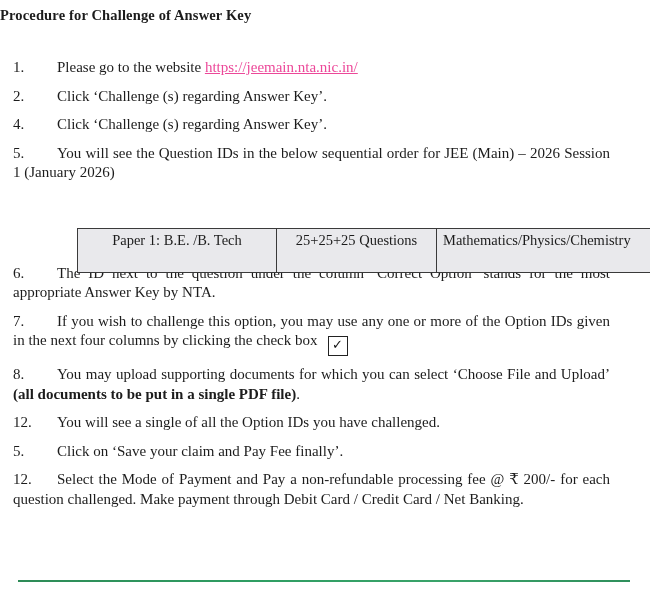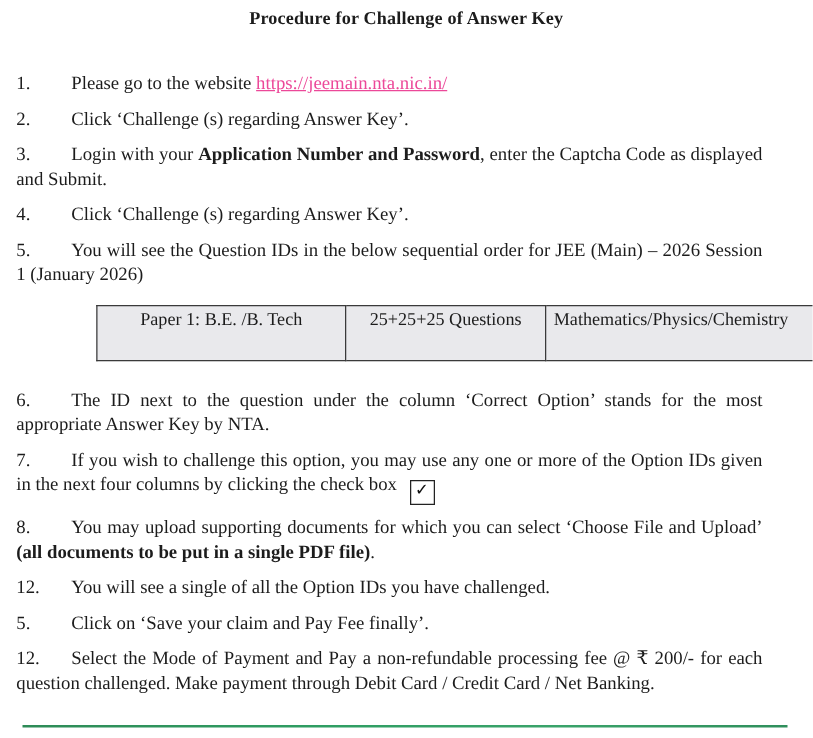--- a/index.html
+++ b/index.html
@@ -24,21 +24,21 @@
     height: 590px;
     box-sizing: border-box;
   }
 
   
   .doc-title {
     position: absolute;
     top: 7px;
     left: 0;
     width: 650px;
-    text-align: center;
+    text-align: left;
     font-weight: bold;
     font-size: 14.5px;
     letter-spacing: 0.15px;
     color: #1c1c1c;
   }
 
   
   .proc-list {
     position: absolute;
     top: 58px;
@@ -72,21 +72,21 @@
   }
 
   a.weblink {
     color: #ec4899;
     text-decoration: underline;
   }
 
   
   .tbl-wrap {
     position: absolute;
-    top: 244px;
+    top: 228px;
     left: 53px;
     width: 555px;
     padding-left: 24px;
   }
   table.paper-table {
     border-collapse: collapse;
     width: 555px;
     background: #e9e9ec;
     table-layout: fixed;
   }
@@ -140,23 +140,20 @@
   <div class="proc-list">
 
     <div class="item">
       <span class="num">1.</span><span class="txt">Please go to the website </span><a class="weblink" href="#">https://jeemain.nta.nic.in/</a>
     </div>
 
     <div class="item">
       <span class="num">2.</span><span class="txt">Click ‘Challenge (s) regarding Answer Key’.</span>
     </div>
 
-    <div class="item">
-      <span class="num">3.</span><span class="txt">Login with your </span><b>Application Number and Password</b><span>, enter the Captcha Code as displayed and Submit.</span>
-    </div>
 
     <div class="item">
       <span class="num">4.</span><span class="txt">Click ‘Challenge (s) regarding Answer Key’.</span>
     </div>
 
     <div class="item">
       <span class="num">5.</span><span class="txt">You will see the Question IDs in the below sequential order for JEE (Main) – 2026 Session 1 (January 2026)</span>
     </div>
 
     <div style="height:72px"></div>

